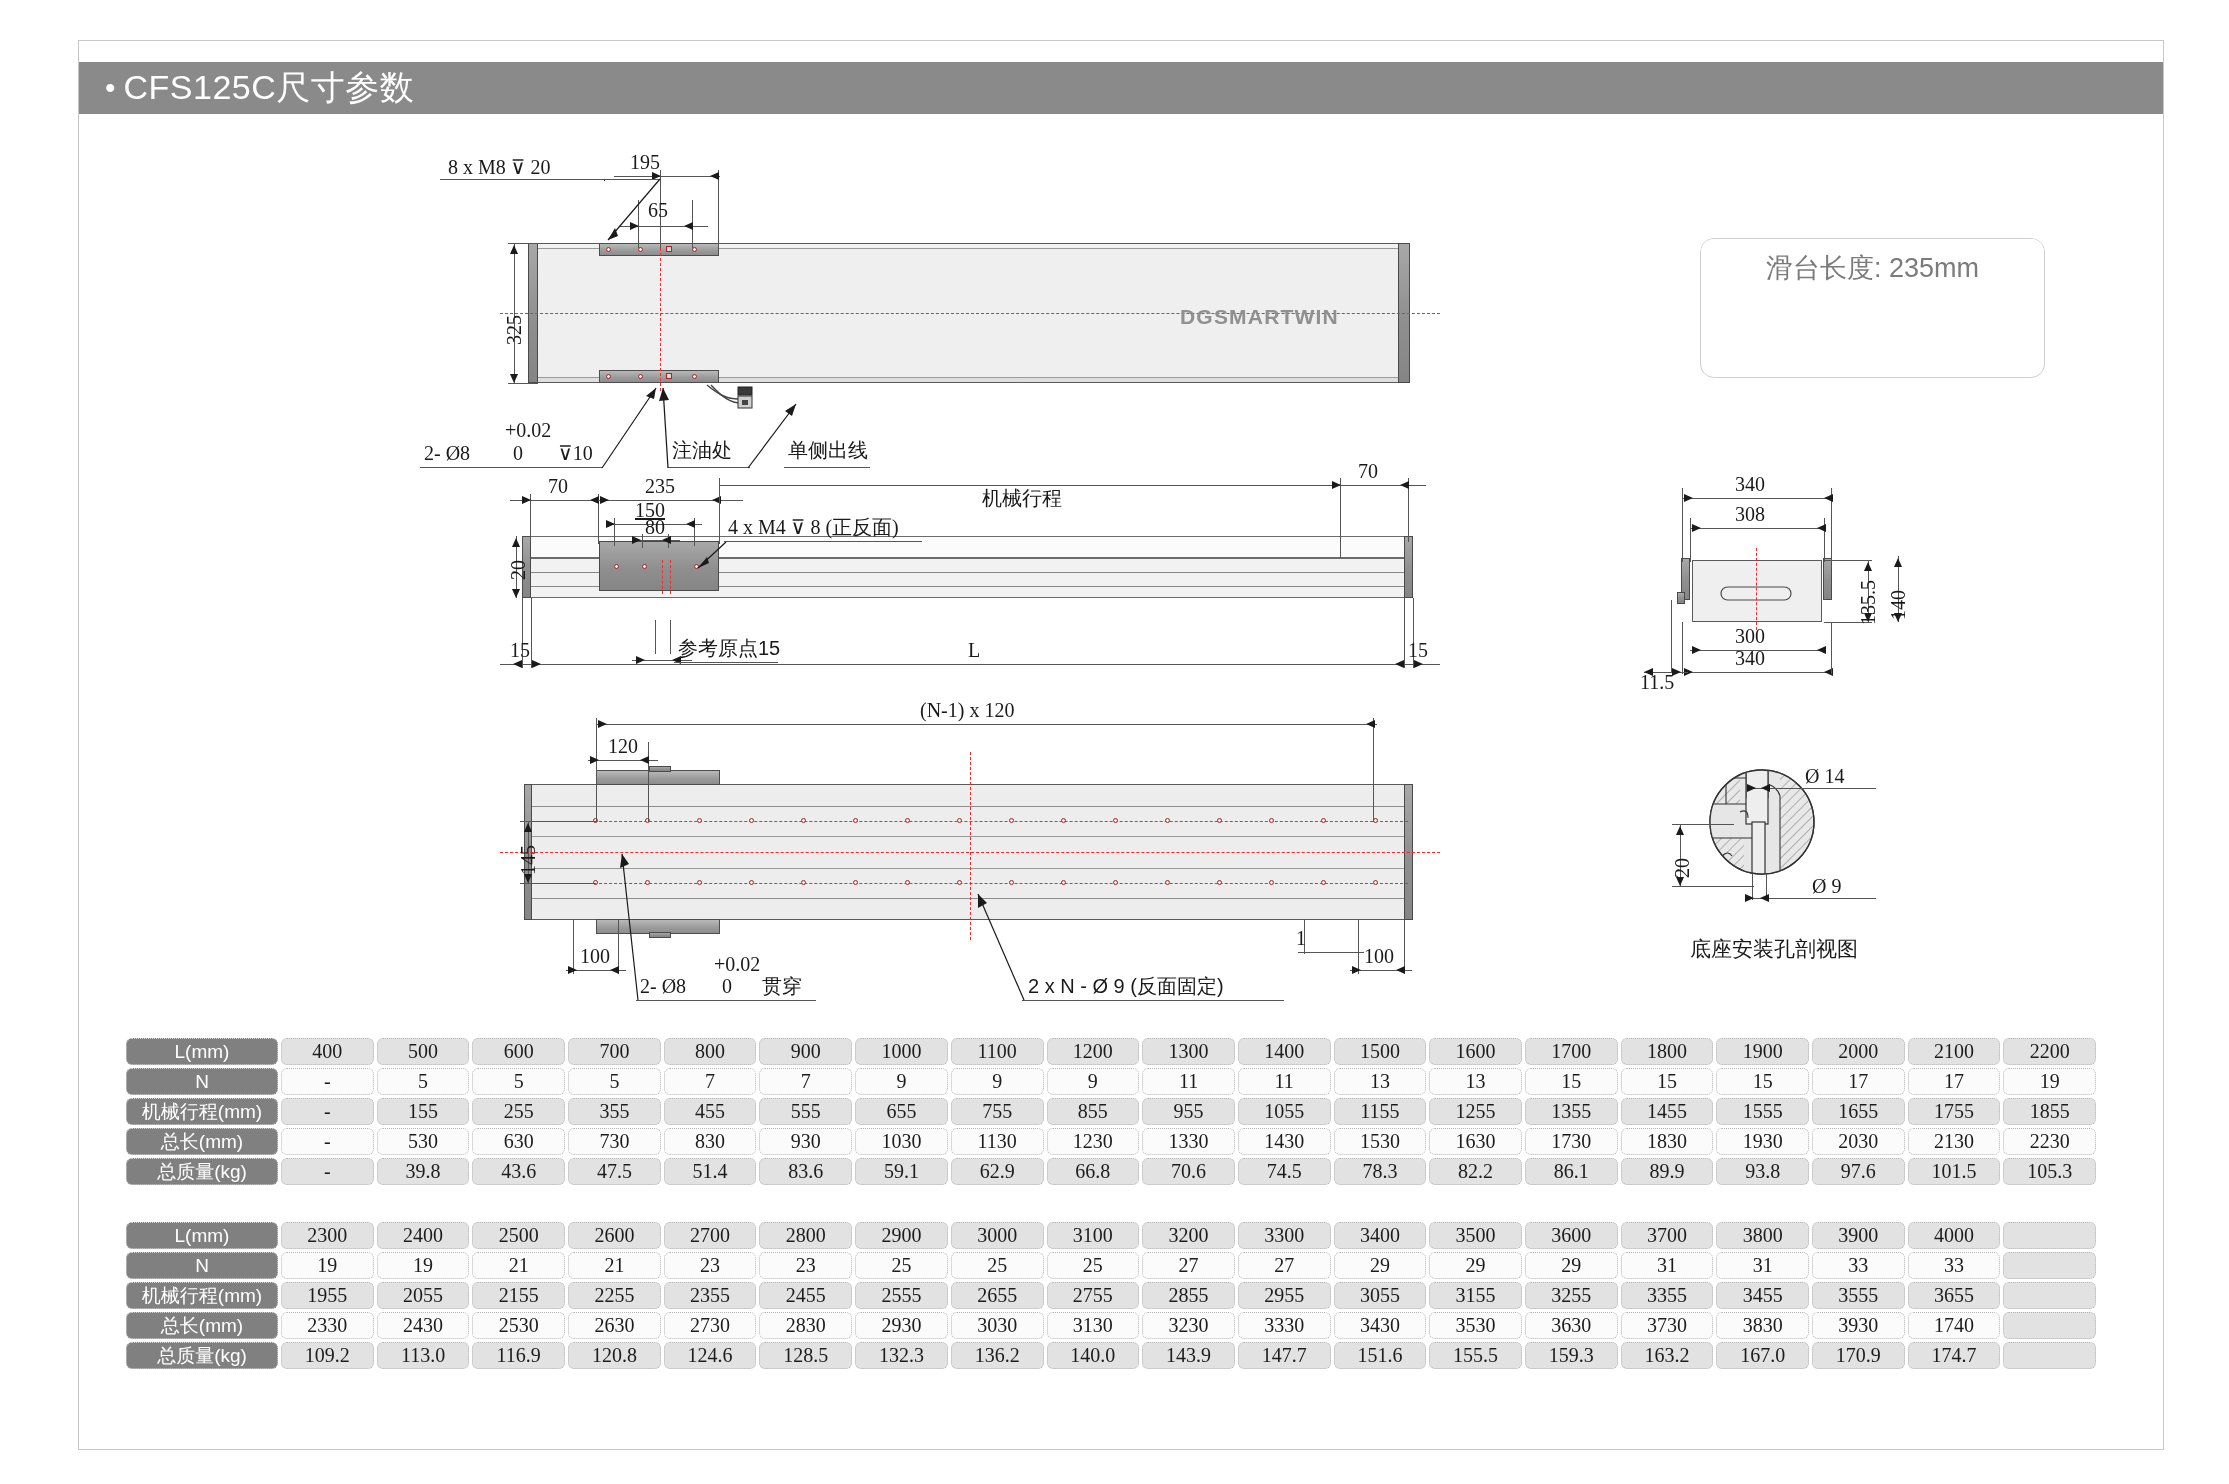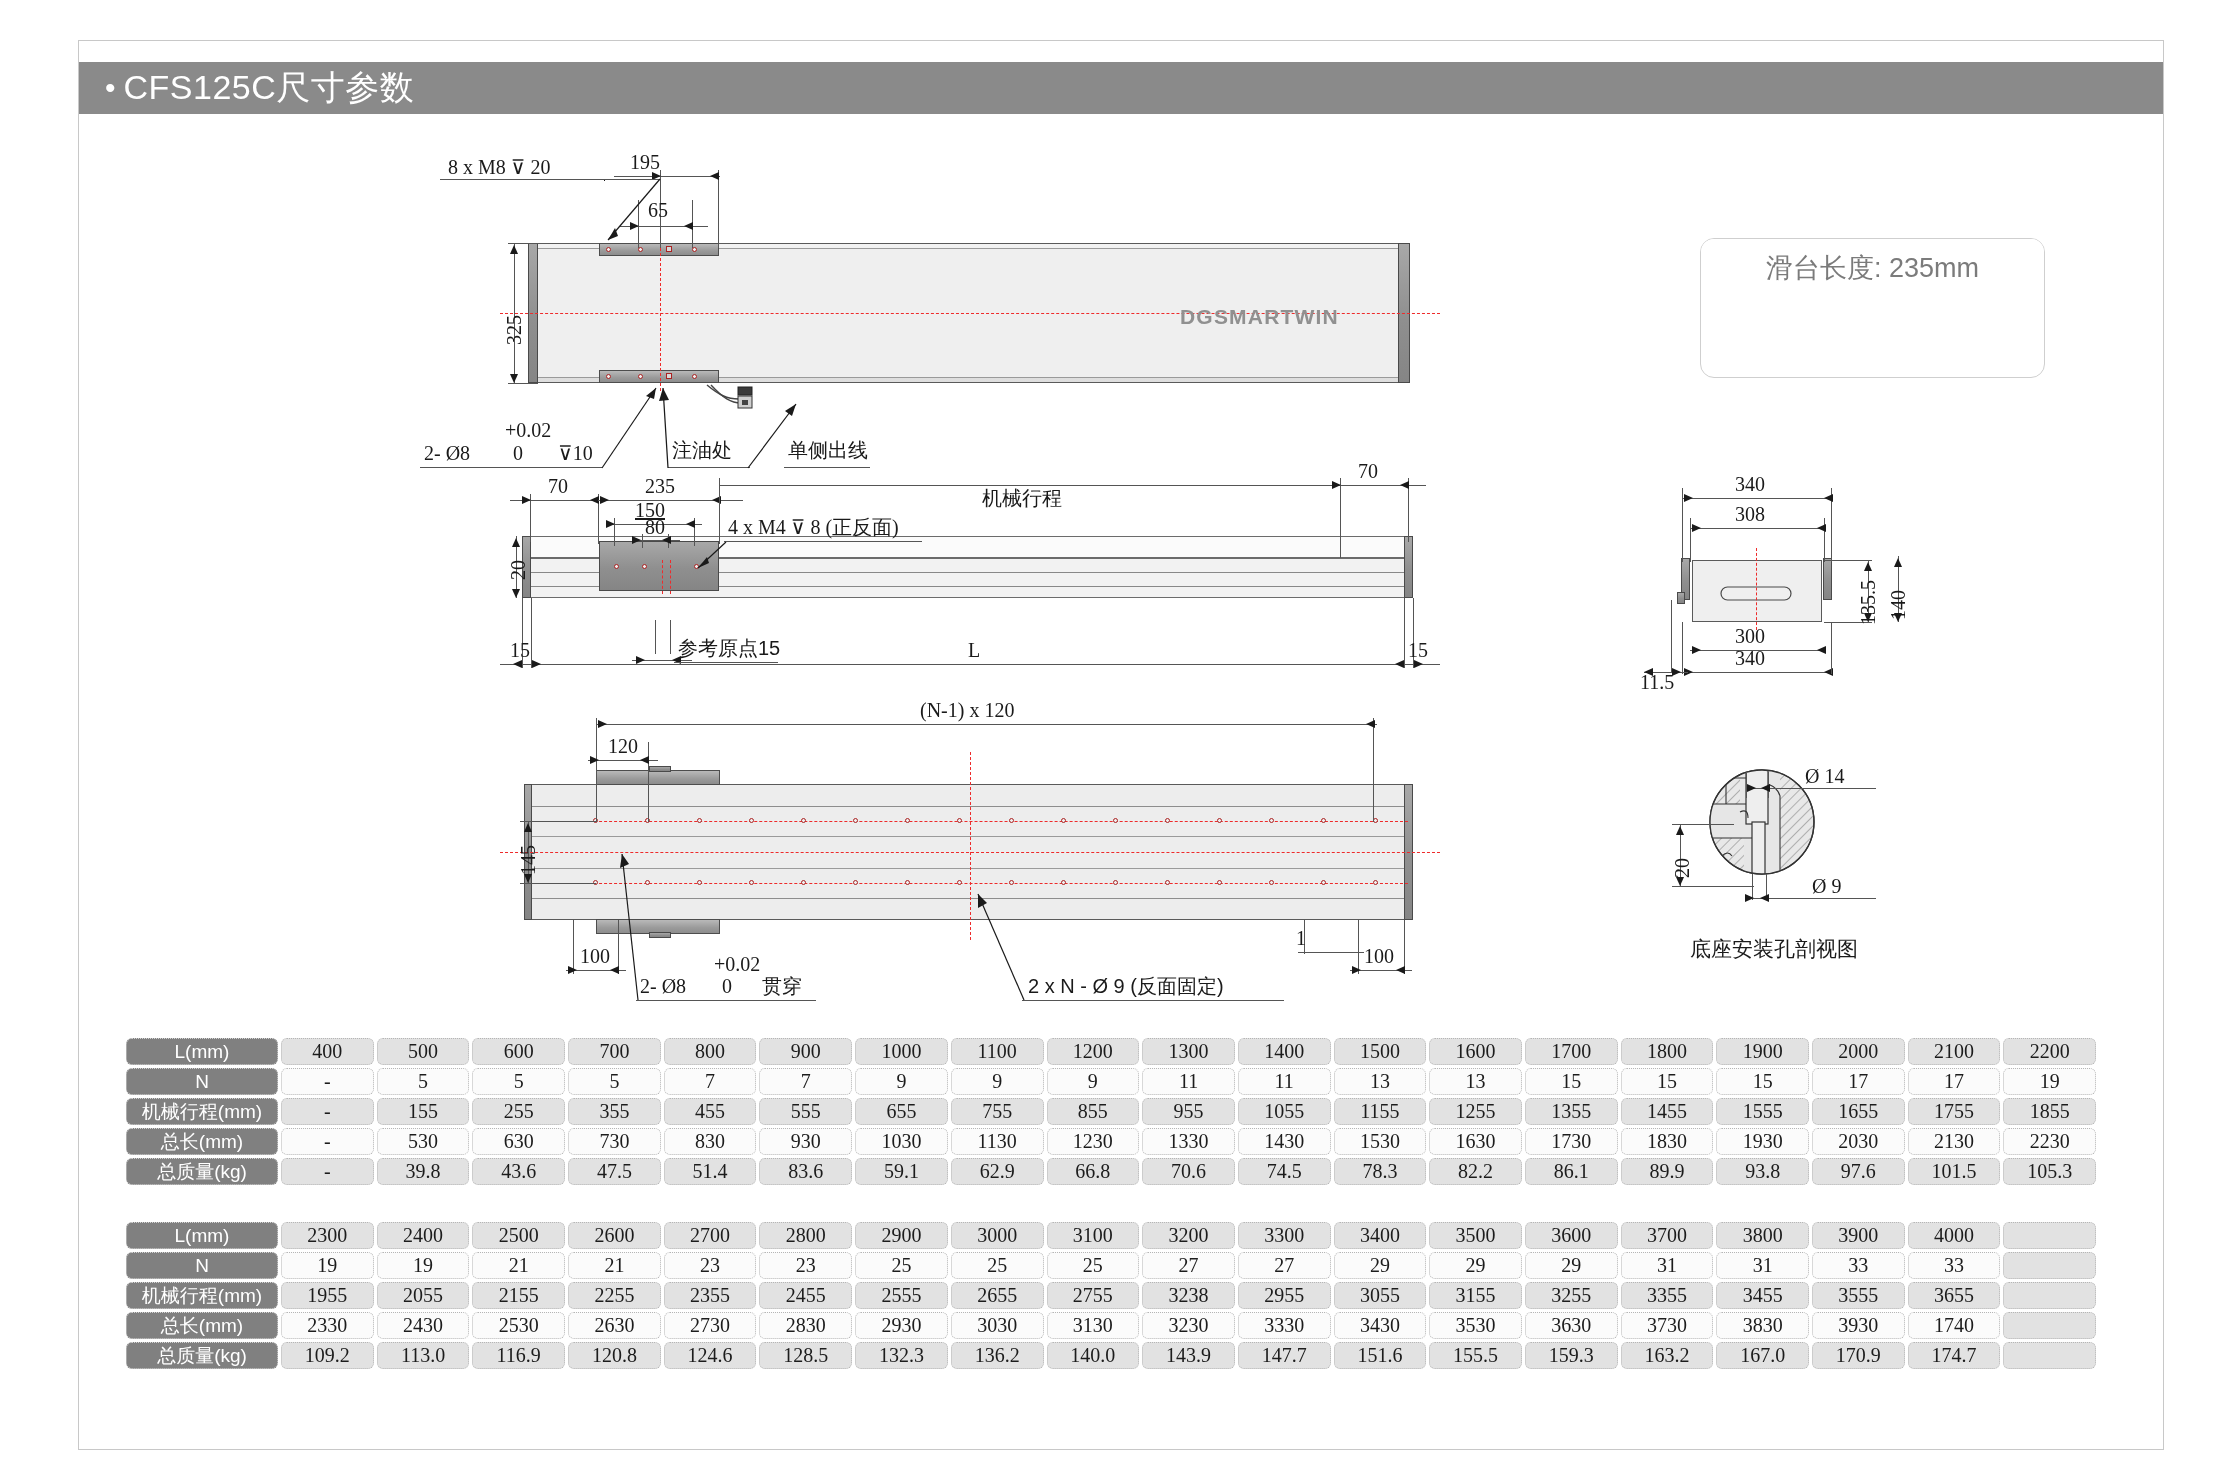--- a/index.html
+++ b/index.html
@@ -749,21 +749,21 @@
         <div class="cell label">机械行程(mm)</div>
         <div class="cell v shade">1955</div>
         <div class="cell v shade">2055</div>
         <div class="cell v shade">2155</div>
         <div class="cell v shade">2255</div>
         <div class="cell v shade">2355</div>
         <div class="cell v shade">2455</div>
         <div class="cell v shade">2555</div>
         <div class="cell v shade">2655</div>
         <div class="cell v shade">2755</div>
-        <div class="cell v shade">3238</div>
+        <div class="cell v shade">2855</div>
         <div class="cell v shade">2955</div>
         <div class="cell v shade">3055</div>
         <div class="cell v shade">3155</div>
         <div class="cell v shade">3255</div>
         <div class="cell v shade">3355</div>
         <div class="cell v shade">3455</div>
         <div class="cell v shade">3555</div>
         <div class="cell v shade">3655</div>
         <div class="cell v shade empty"></div>
       </div>

